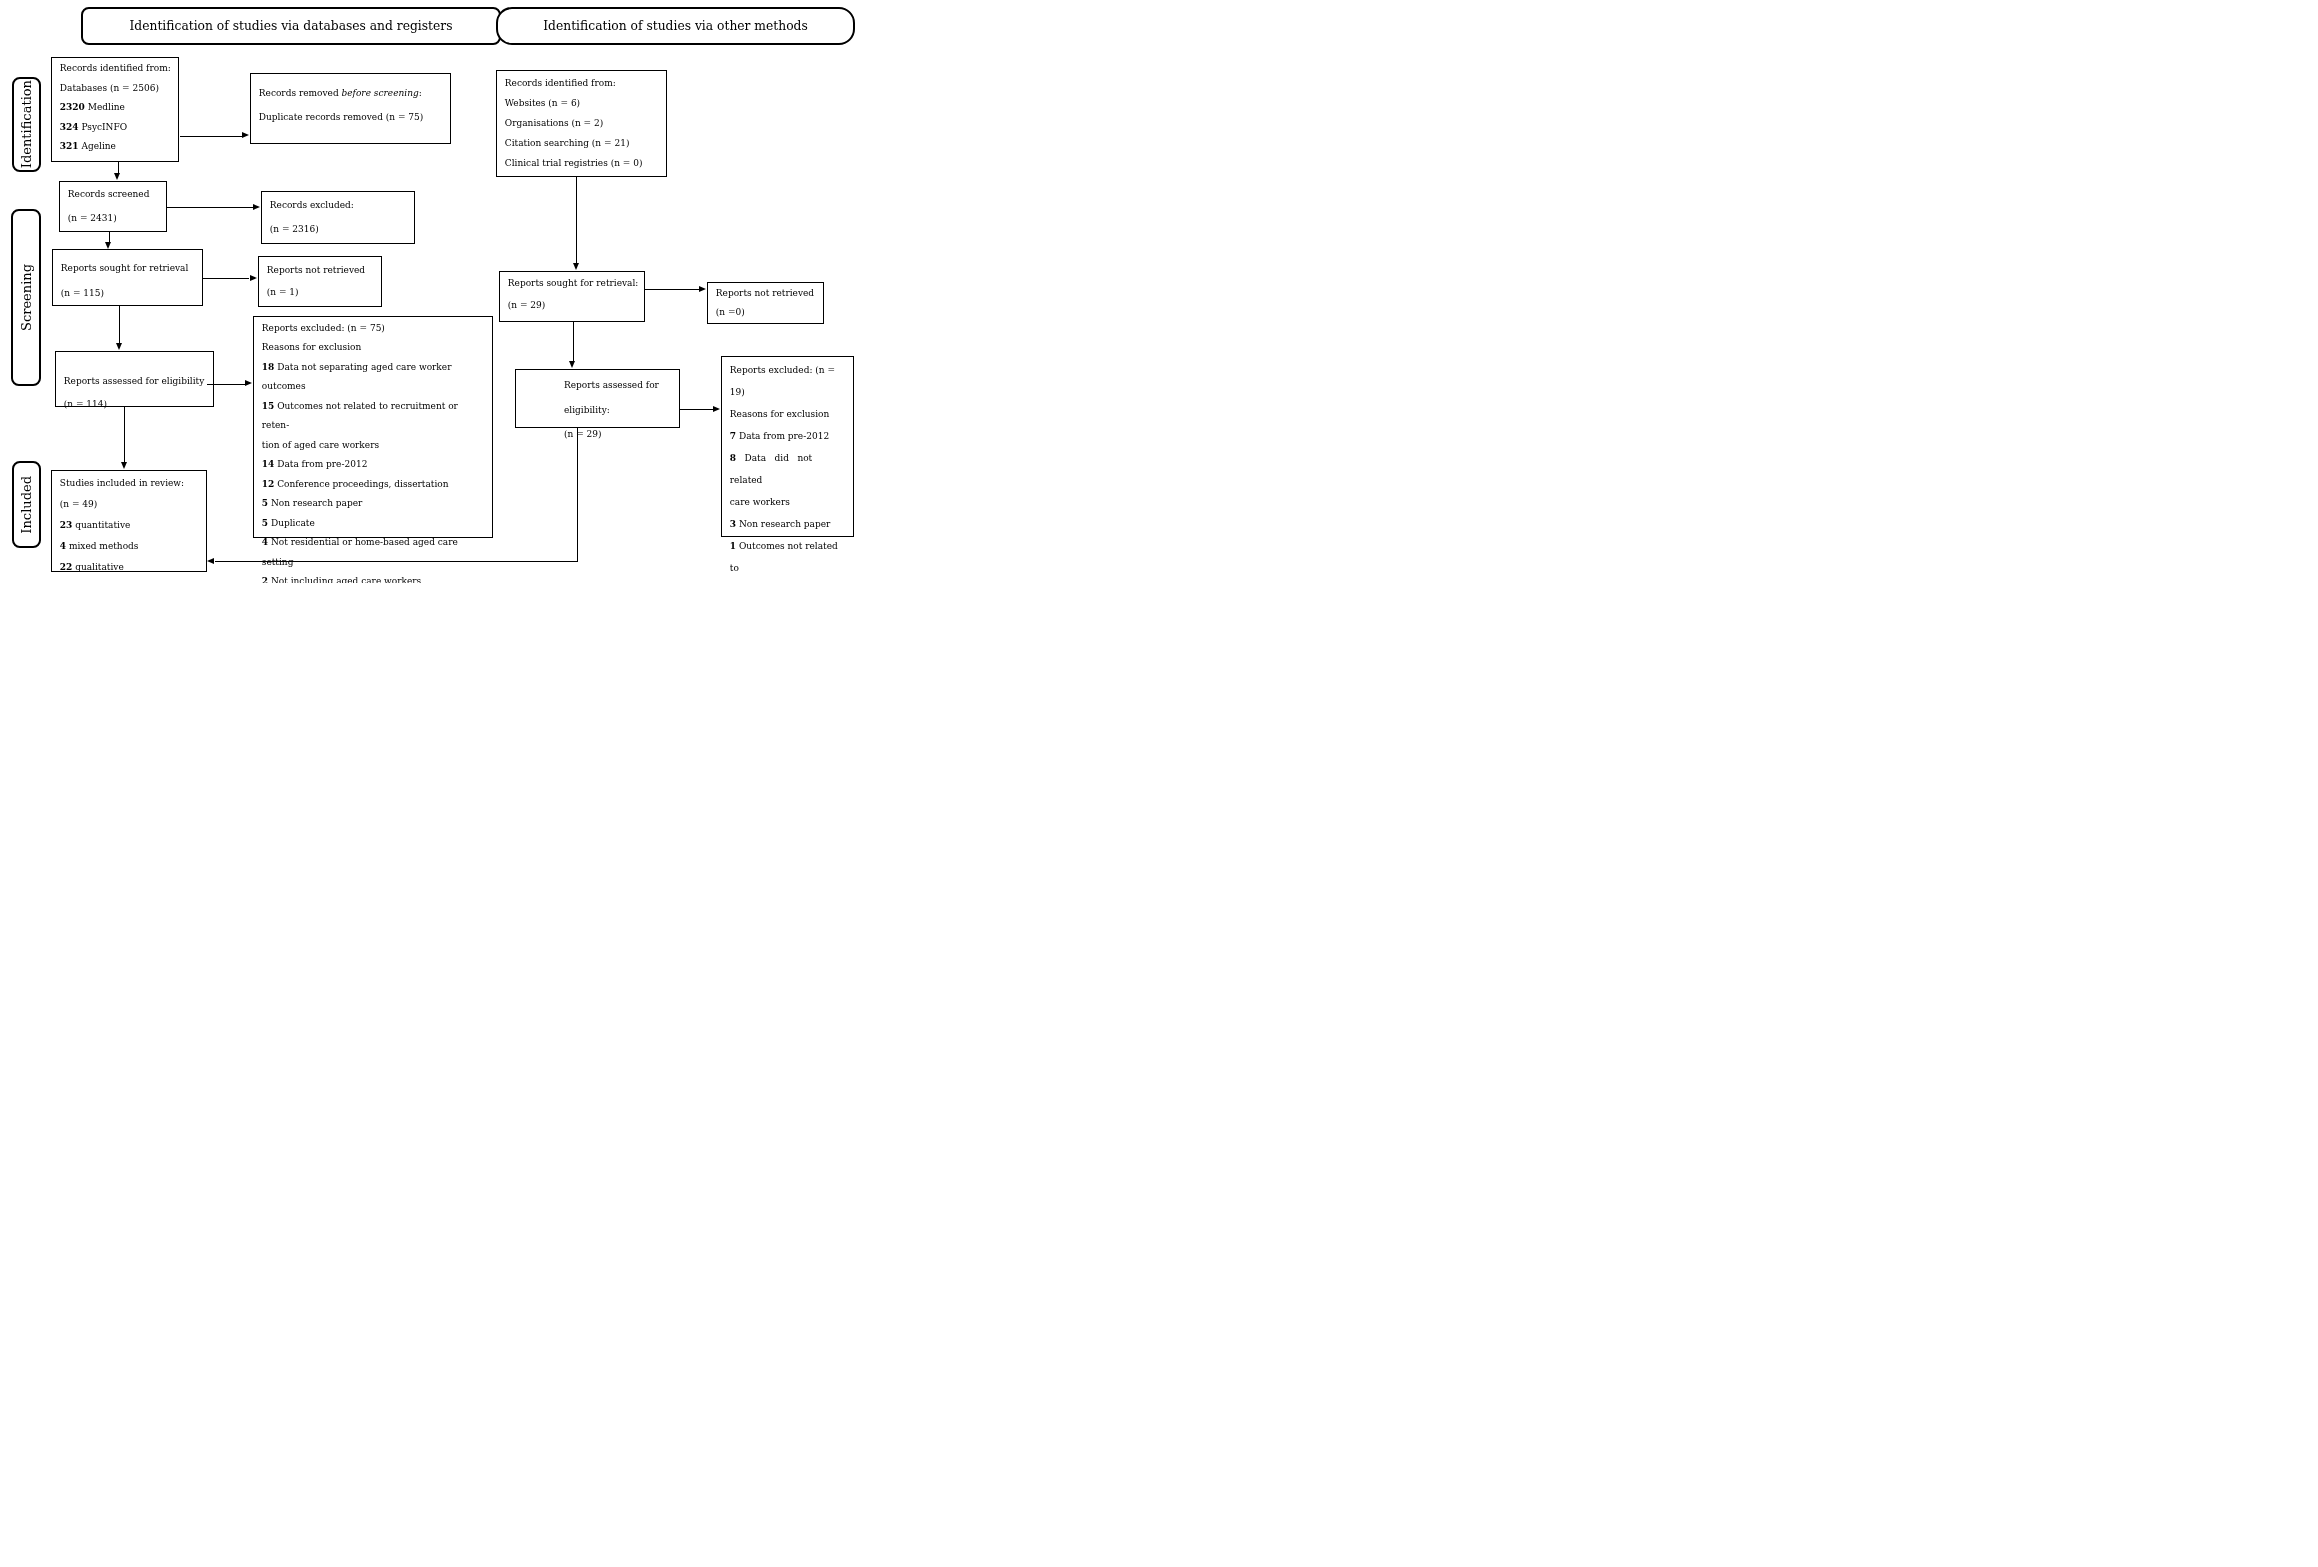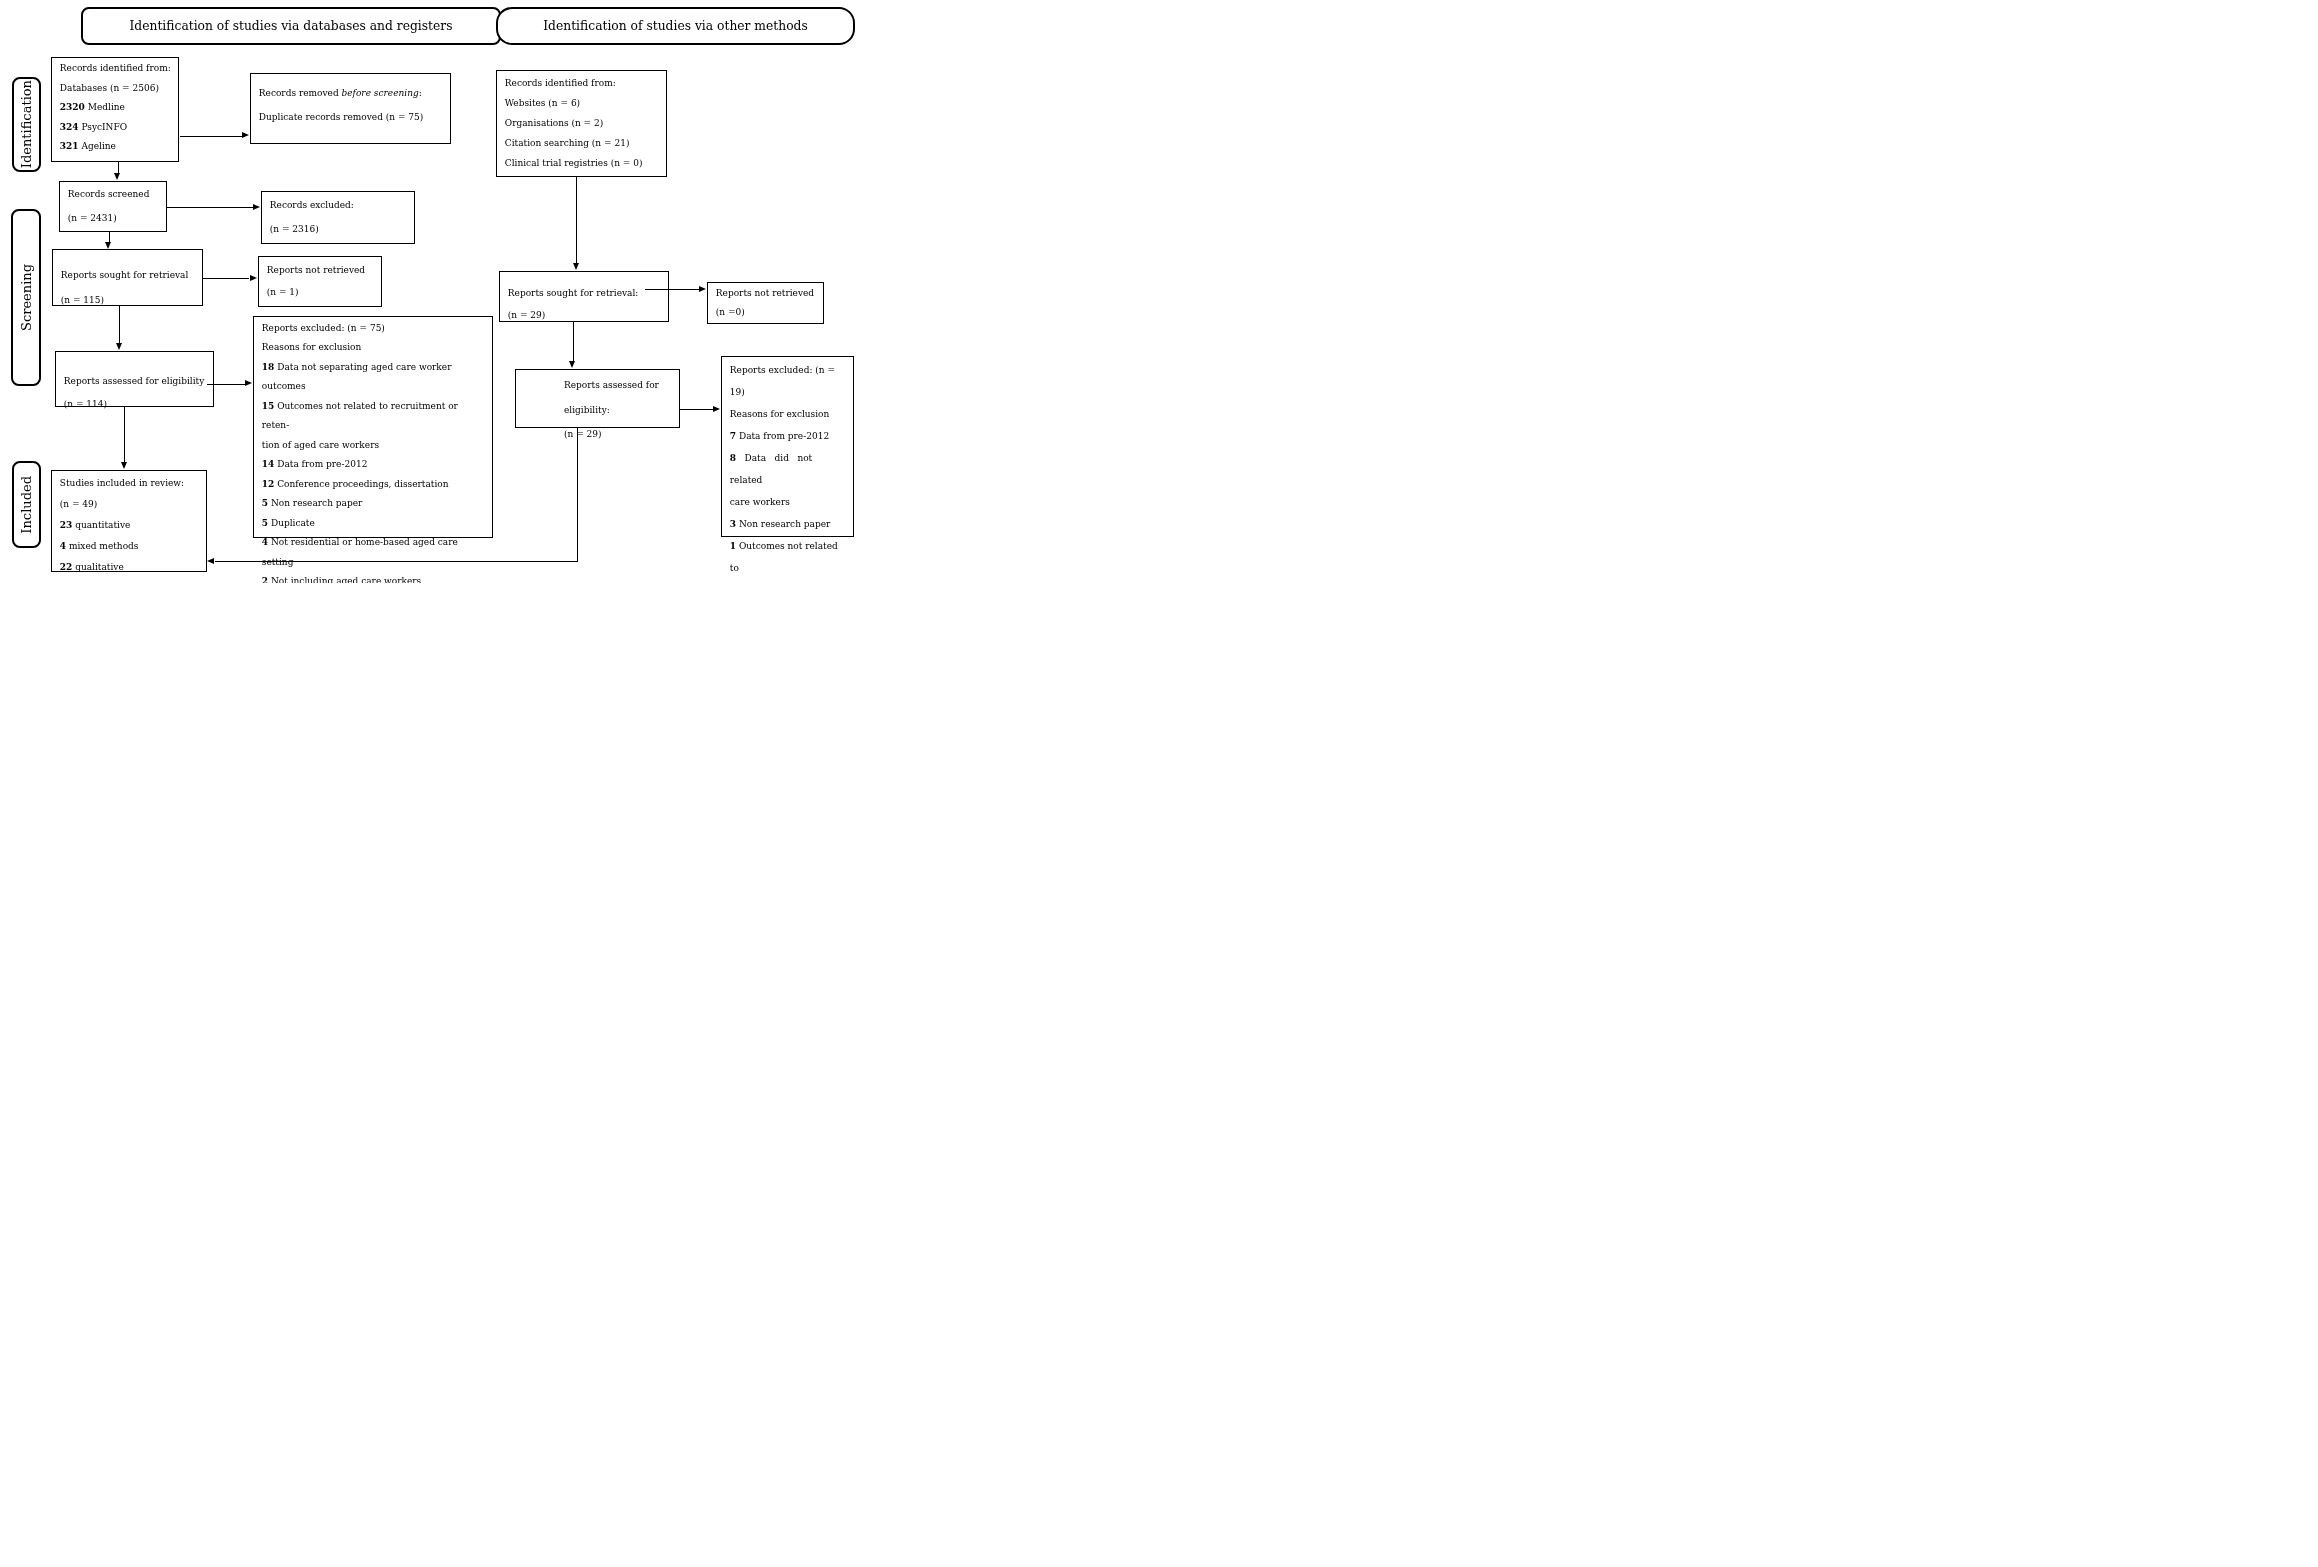--- a/index.html
+++ b/index.html
@@ -97,21 +97,21 @@
   <div class="box" style="left:59px;top:181px;width:108px;height:51px;--lh:23.4px;">
       <div class="ln"><span>Records screened</span></div>
       <div class="ln"><span>(n = 2431)</span></div>
     </div>
 
   <div class="box" style="left:261px;top:191px;width:154px;height:53px;--lh:23.4px;padding-top:2.2px;">
       <div class="ln"><span>Records excluded:</span></div>
       <div class="ln"><span>(n = 2316)</span></div>
     </div>
 
-  <div class="box" style="left:52px;top:249px;width:151px;height:57px;--lh:24.5px;padding-top:13px;">
+  <div class="box" style="left:52px;top:249px;width:151px;height:57px;--lh:24.5px;padding-top:6px;">
       <div class="ln"><span>Reports sought for retrieval</span></div>
       <div class="ln"><span>(n = 115)</span></div>
     </div>
 
   <div class="box" style="left:258px;top:256px;width:124px;height:51px;--lh:22px;padding-top:2.2px;">
       <div class="ln"><span>Reports not retrieved</span></div>
       <div class="ln"><span>(n = 1)</span></div>
     </div>
 
   <div class="box" style="left:55px;top:351px;width:159px;height:56px;--lh:23.4px;padding-top:18px;">
@@ -142,21 +142,21 @@
     </div>
 
   <div class="box" style="left:496px;top:70px;width:171px;height:107px;--lh:20px;padding-top:1.7px;">
       <div class="ln"><span>Records identified from:</span></div>
       <div class="ln"><span>Websites (n = 6)</span></div>
       <div class="ln"><span>Organisations (n = 2)</span></div>
       <div class="ln"><span>Citation searching (n = 21)</span></div>
       <div class="ln"><span>Clinical trial registries (n = 0)</span></div>
     </div>
 
-  <div class="box" style="left:499px;top:271px;width:170px;height:51px;--lh:22px;padding-top:10px;">
+  <div class="box" style="left:499px;top:271px;width:146px;height:51px;--lh:22px;padding-top:0;">
       <div class="ln"><span>Reports sought for retrieval:</span></div>
       <div class="ln"><span>(n = 29)</span></div>
     </div>
 
   <div class="box" style="left:707px;top:282px;width:117px;height:42px;--lh:19px;padding-top:1.1px;">
       <div class="ln"><span>Reports not retrieved</span></div>
       <div class="ln"><span>(n =0)</span></div>
     </div>
 
   <div class="box" style="left:515px;top:369px;width:165px;height:59px;--lh:24.5px;padding-top:3.3px;padding-left:48px;">

